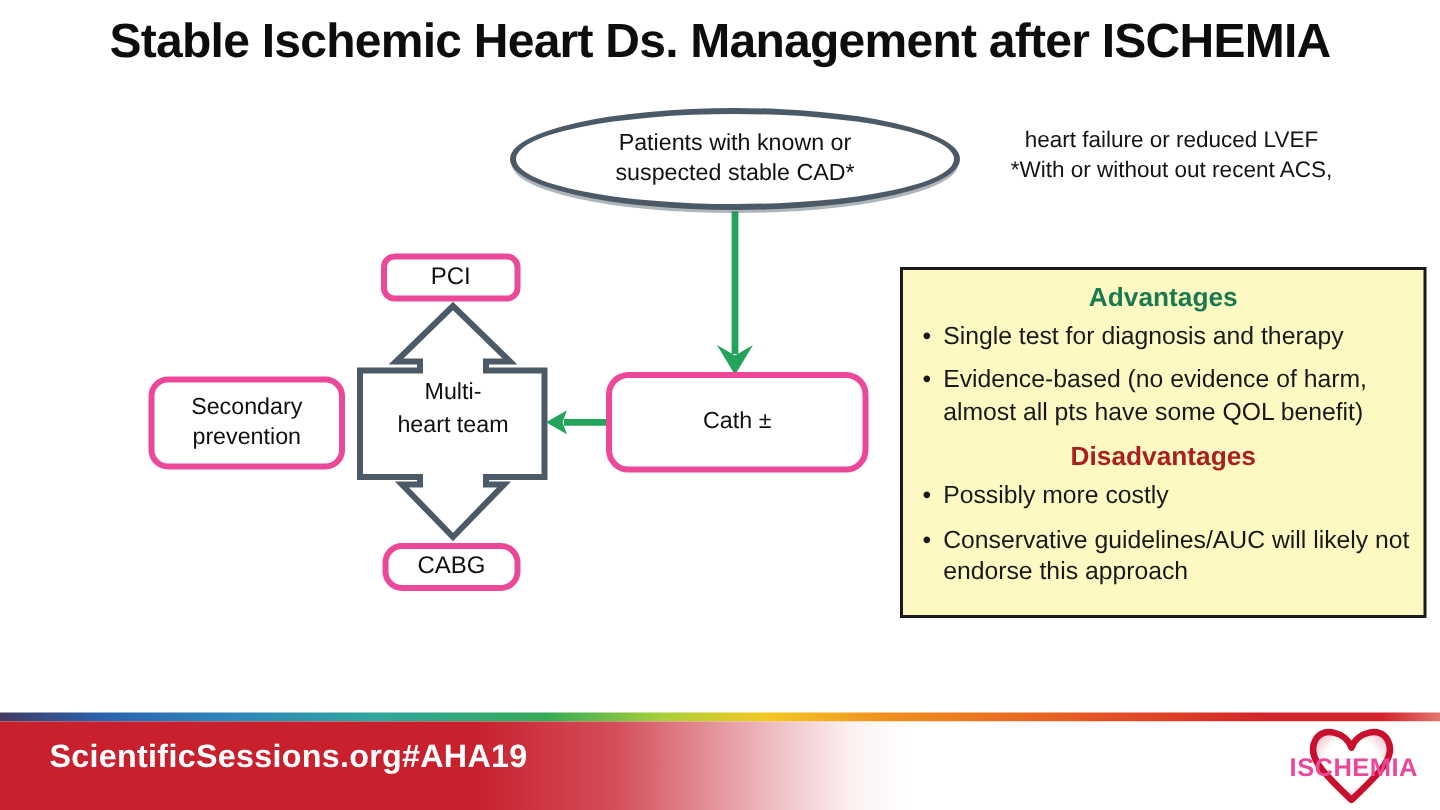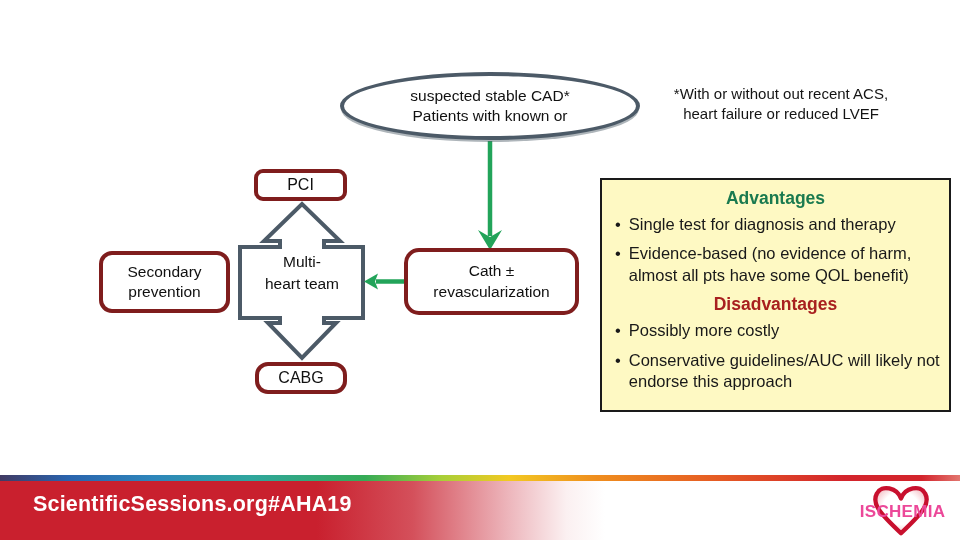--- a/index.html
+++ b/index.html
@@ -17,21 +17,21 @@
           display:flex; flex-direction:column; align-items:center; justify-content:center;
           font-size:15.5px; line-height:1.3; color:#111; text-align:center;
           box-shadow:0 3px 0 -1px rgba(76,90,103,0.45); z-index:3; }
 
   .footnote { position:absolute; left:652px; top:84px; width:258px; text-align:center;
               font-size:15px; line-height:1.35; color:#141414; }
 
   svg.connectors { position:absolute; left:0; top:0; width:960px; height:540px;
                    pointer-events:none; z-index:1; }
 
-  .gbox { position:absolute; background:#fff; border:4px solid #7f1d1d;
+  .gbox { position:absolute; background:#fff; border:4px solid #ec4899;
           display:flex; flex-direction:column; align-items:center; justify-content:center;
           font-size:15.5px; line-height:1.3; color:#101010; text-align:center; z-index:2; }
   .pci  { left:254px; top:169px; width:93px;  height:32px; border-radius:9px;  font-size:16px; }
   .cabg { left:255px; top:362px; width:92px;  height:32px; border-radius:13px;  font-size:16px; }
   .secondary { left:99px;  top:251px; width:131px; height:62px; border-radius:13px; }
   .cath      { left:404px; top:248px; width:175px; height:67px; border-radius:15px; }
 
   .heart-team-label { position:absolute; left:242px; top:251px; width:120px; z-index:2;
                       font-size:15.5px; line-height:1.42; color:#101010; text-align:center; }
 
@@ -57,29 +57,30 @@
   .logo { position:absolute; left:845px; top:480px; width:115px; height:60px; z-index:4; }
   .logo svg { position:absolute; left:20px; top:2px; }
   .logo-text { position:absolute; left:0; top:22px; width:115px; text-align:center;
                font-size:17px; font-weight:700; color:#ec4899; letter-spacing:0.3px; }
 </style>
 </head>
 <body>
 
 <div class="slide">
 
+  <h1 class="title">Stable Ischemic Heart Ds. Management after ISCHEMIA</h1>
 
   <div class="oval">
+    <div>Patients with known or</div>
     <div>suspected stable CAD*</div>
-    <div>Patients with known or</div>
   </div>
 
   <div class="footnote">
+    <div>heart failure or reduced LVEF</div>
     <div>*With or without out recent ACS,</div>
-    <div>heart failure or reduced LVEF</div>
   </div>
 
   <svg class="connectors" viewBox="0 0 960 540">
 
     <path d="M240,247 L280,247 L280,241 L264,241 L302,204 L340,241 L324,241 L324,247
              L363,247 L363,318 L324,318 L324,323 L336,323 L302,358 L268,323 L280,323
              L280,318 L240,318 Z" fill="#ffffff" stroke="#4c5a67" stroke-width="4" stroke-linejoin="miter"></path>
 
     <line x1="490" y1="141" x2="490" y2="236" stroke="#22a45a" stroke-width="4.5"></line>
     <polygon points="490,250 478,230 490,237 502,230" fill="#22a45a"></polygon>
@@ -97,21 +98,20 @@
     <div>prevention</div>
   </div>
 
   <div class="heart-team-label">
     <div>Multi-</div>
     <div>heart team</div>
   </div>
 
   <div class="gbox cath">
     <div>Cath ±</div>
-    <div>revascularization</div>
   </div>
 
   <div class="gbox cabg">
     <div>CABG</div>
   </div>
 
   <div class="proscons">
     <div class="pc-head adv">Advantages</div>
     <div class="pc-item">
       <span class="blt">•</span>

